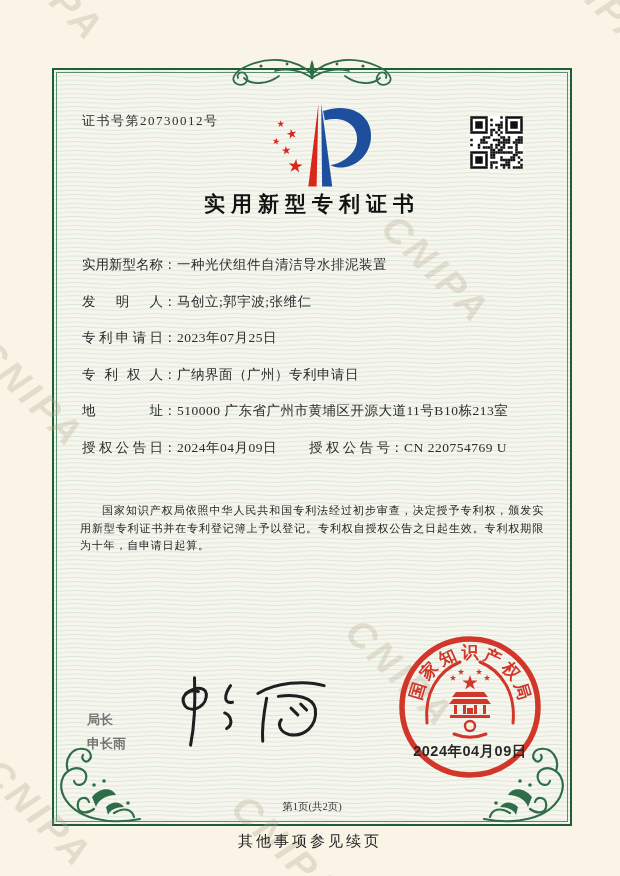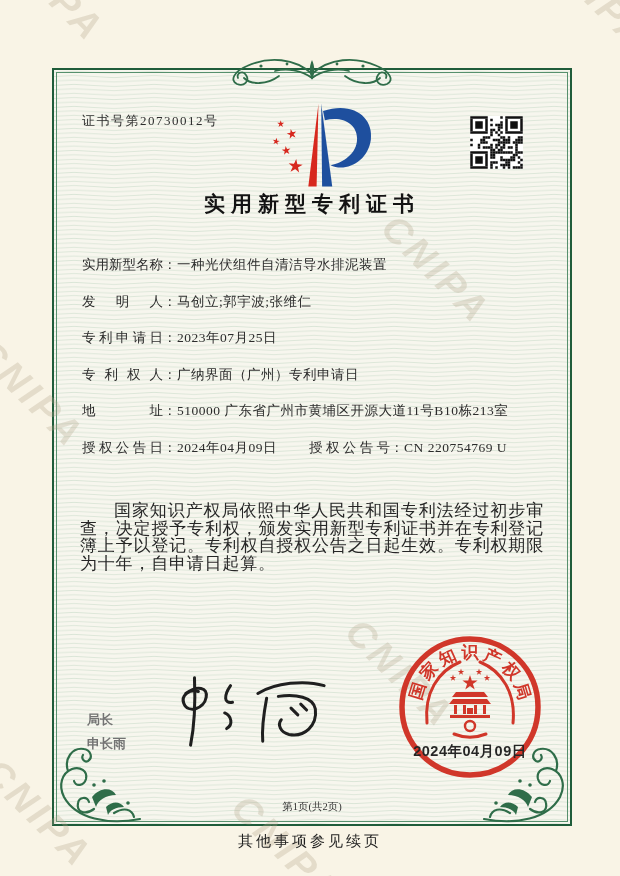--- a/index.html
+++ b/index.html
@@ -26,21 +26,21 @@
          letter-spacing:6px;color:#131313;}
 
   .fields{position:absolute;left:28px;right:15px;top:184px;font-size:13.5px;color:#2c2c2c;}
   .frow{margin-bottom:14.5px;line-height:22px;white-space:nowrap;}
   .flabel{display:inline-block;width:81px;text-align:justify;text-align-last:justify;vertical-align:top;}
   .fcolon{display:inline-block;width:14px;vertical-align:top;}
   .fvalue{letter-spacing:0.5px;}
   .grant .fvalue.fixed{display:inline-block;width:118px;}
   .grant .g2{margin-left:14px;}
 
-  .paras{position:absolute;left:26px;right:26px;top:432px;font-size:17px;line-height:17.6px;
+  .paras{position:absolute;left:26px;right:26px;top:432px;font-size:11px;line-height:17.6px;
          color:#262626;text-align:justify;letter-spacing:0.8px;}
   .paras p{margin:0 0 4px 0;text-indent:2em;}
 
   .signer{position:absolute;left:33px;top:620px;font-family:"Liberation Sans","DejaVu Sans",sans-serif;
           font-size:13px;color:#737373;font-weight:600;line-height:1;margin-top:23px;}
   .signer div{margin-bottom:11px;}
   .signature{position:absolute;left:112px;top:602px;}
 
   .seal{position:absolute;left:340px;top:561px;width:152px;height:152px;opacity:0.95;}
   .seal-char{font-size:17px;font-weight:bold;fill:#cf2d20;text-anchor:middle;dominant-baseline:middle;

